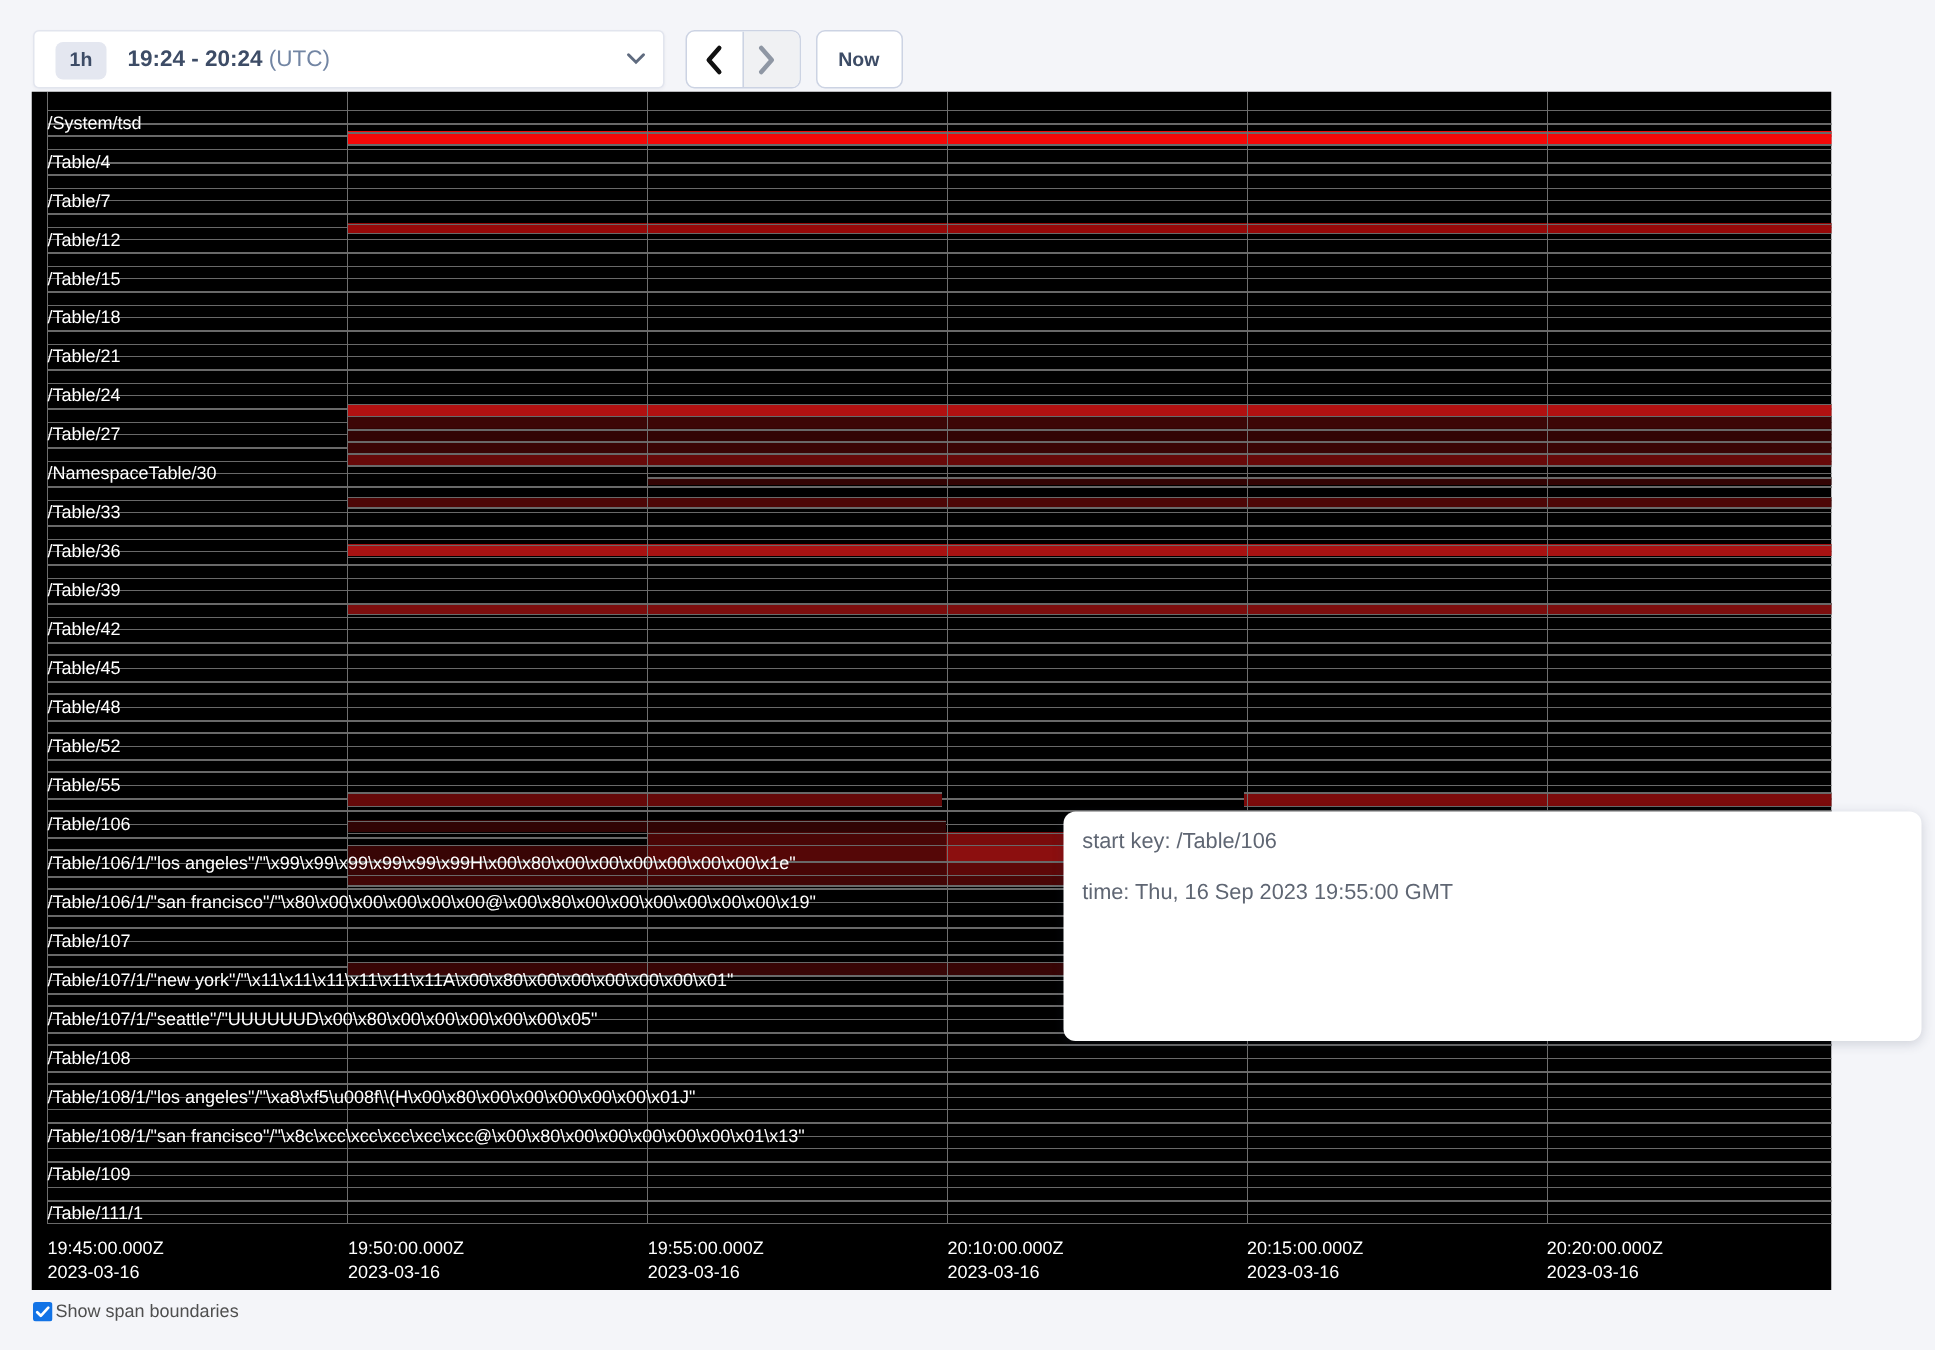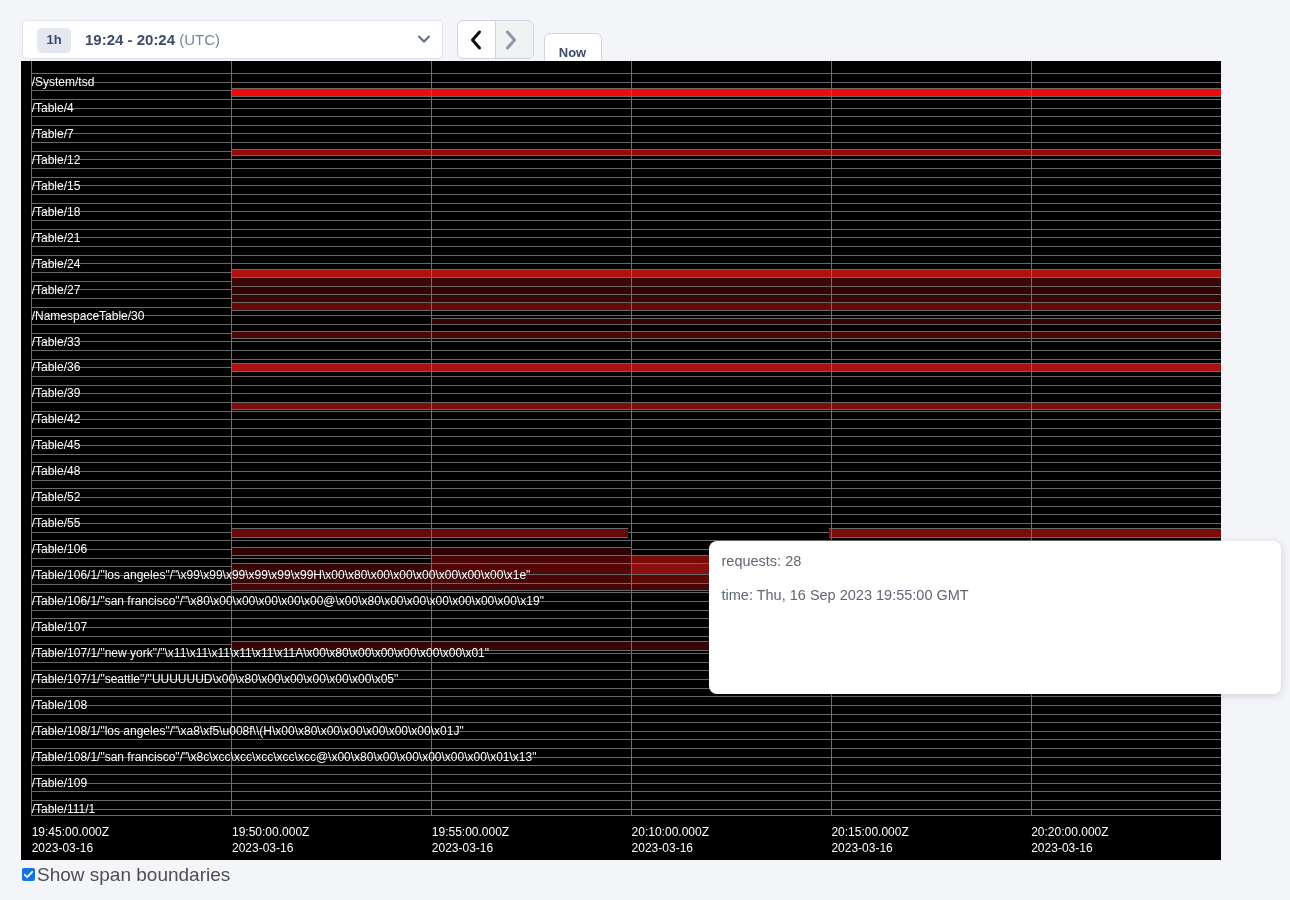--- a/index.html
+++ b/index.html
@@ -2,24 +2,24 @@
 <html><head><meta charset="utf-8"><style>
 * { margin:0; padding:0; box-sizing:border-box; }
 html,body { width:1290px; height:900px; background:#f4f5f9; font-family:"Liberation Sans",sans-serif; overflow:hidden; }
 .abs { position:absolute; }
 .dd { left:22px; top:19.5px; width:421px; height:39px; background:#fff; border:1px solid #e2e5ee; border-radius:4px; box-shadow:0 1px 2px rgba(50,60,90,.05); }
 .badge { left:37px; top:28px; width:34px; height:25px; background:#e4e7f0; border-radius:5px; color:#3d4c66; font-size:13px; font-weight:bold; text-align:center; line-height:24px; }
 .range { left:85px; top:19.5px; height:39px; line-height:39px; font-size:15px; font-weight:bold; color:#3d4c66; }
 .range span { font-weight:normal; color:#7285a3; }
 .btngrp { left:457px; top:20px; width:77px; height:39px; border:1px solid #ccd3e3; border-radius:6px; background:#fff; overflow:hidden; }
 .btnr { position:absolute; right:0; top:0; width:38.5px; height:100%; background:#f0f1f3; border-left:1px solid #ccd3e3; }
-.nowb { left:543.5px; top:20px; width:58px; height:39px; border:1px solid #ccd3e3; border-radius:6px; background:#fff; color:#3d4c66; font-size:13px; font-weight:600; text-align:center; line-height:37px;margin-top:13px; }
+.nowb { left:543.5px; top:20px; width:58px; height:39px; border:1px solid #ccd3e3; border-radius:6px; background:#fff; color:#3d4c66; font-size:13px; font-weight:600; text-align:center; line-height:37px; }
 .tip { left:709px; top:540.5px; width:571.5px; height:153.5px; background:#fff; border-radius:8px; box-shadow:0 2px 8px rgba(40,50,80,.18); color:#5f6673; font-size:14.5px; padding:3px 0 0 12.5px; }
 .tip div { height:34px; line-height:34px; white-space:nowrap; }
-.cbl { left:37px; top:868px; font-size:19px; color:#4f4f4f; line-height:13px; }
+.cbl { left:37px; top:868px; font-size:12px; color:#4f4f4f; line-height:13px; }
 .rl { font-size:12px; fill:#fff; font-family:"Liberation Sans",sans-serif; }
 </style></head><body>
 <div class="abs dd"></div>
 <div class="abs badge">1h</div>
 <div class="abs range">19:24 - 20:24 <span>(UTC)</span></div>
 <svg class="abs" style="left:416px;top:32px" width="16" height="14" viewBox="0 0 16 14">
     <path d="M3 4.5 L8 9.5 L13 4.5" stroke="#5f6b7f" stroke-width="2" fill="none" stroke-linecap="round"></path>
   </svg>
 <div class="abs btngrp">
     <div class="btnr"></div>
@@ -237,19 +237,19 @@
 <text x="410.8" y="775.20" class="rl">19:55:00.000Z</text>
 <text x="410.8" y="790.70" class="rl">2023-03-16</text>
 <text x="610.6" y="775.20" class="rl">20:10:00.000Z</text>
 <text x="610.6" y="790.70" class="rl">2023-03-16</text>
 <text x="810.4" y="775.20" class="rl">20:15:00.000Z</text>
 <text x="810.4" y="790.70" class="rl">2023-03-16</text>
 <text x="1010.2" y="775.20" class="rl">20:20:00.000Z</text>
 <text x="1010.2" y="790.70" class="rl">2023-03-16</text>
 </svg>
 <div class="abs tip">
-<div>requests: 28</div>
+<div>start key: /Table/106</div>
 <div>time: Thu, 16 Sep 2023 19:55:00 GMT</div>
 </div>
 <svg class="abs" style="left:22px;top:868px" width="13" height="13" viewBox="0 0 13 13">
     <rect x="0" y="0" width="13" height="13" rx="2" fill="#1273e6"></rect>
     <path d="M2.8 6.8 L5.2 9.2 L10.2 3.8" stroke="#fff" stroke-width="1.8" fill="none" stroke-linecap="round" stroke-linejoin="round"></path>
   </svg>
 <div class="abs cbl">Show span boundaries</div>
 </body></html>

